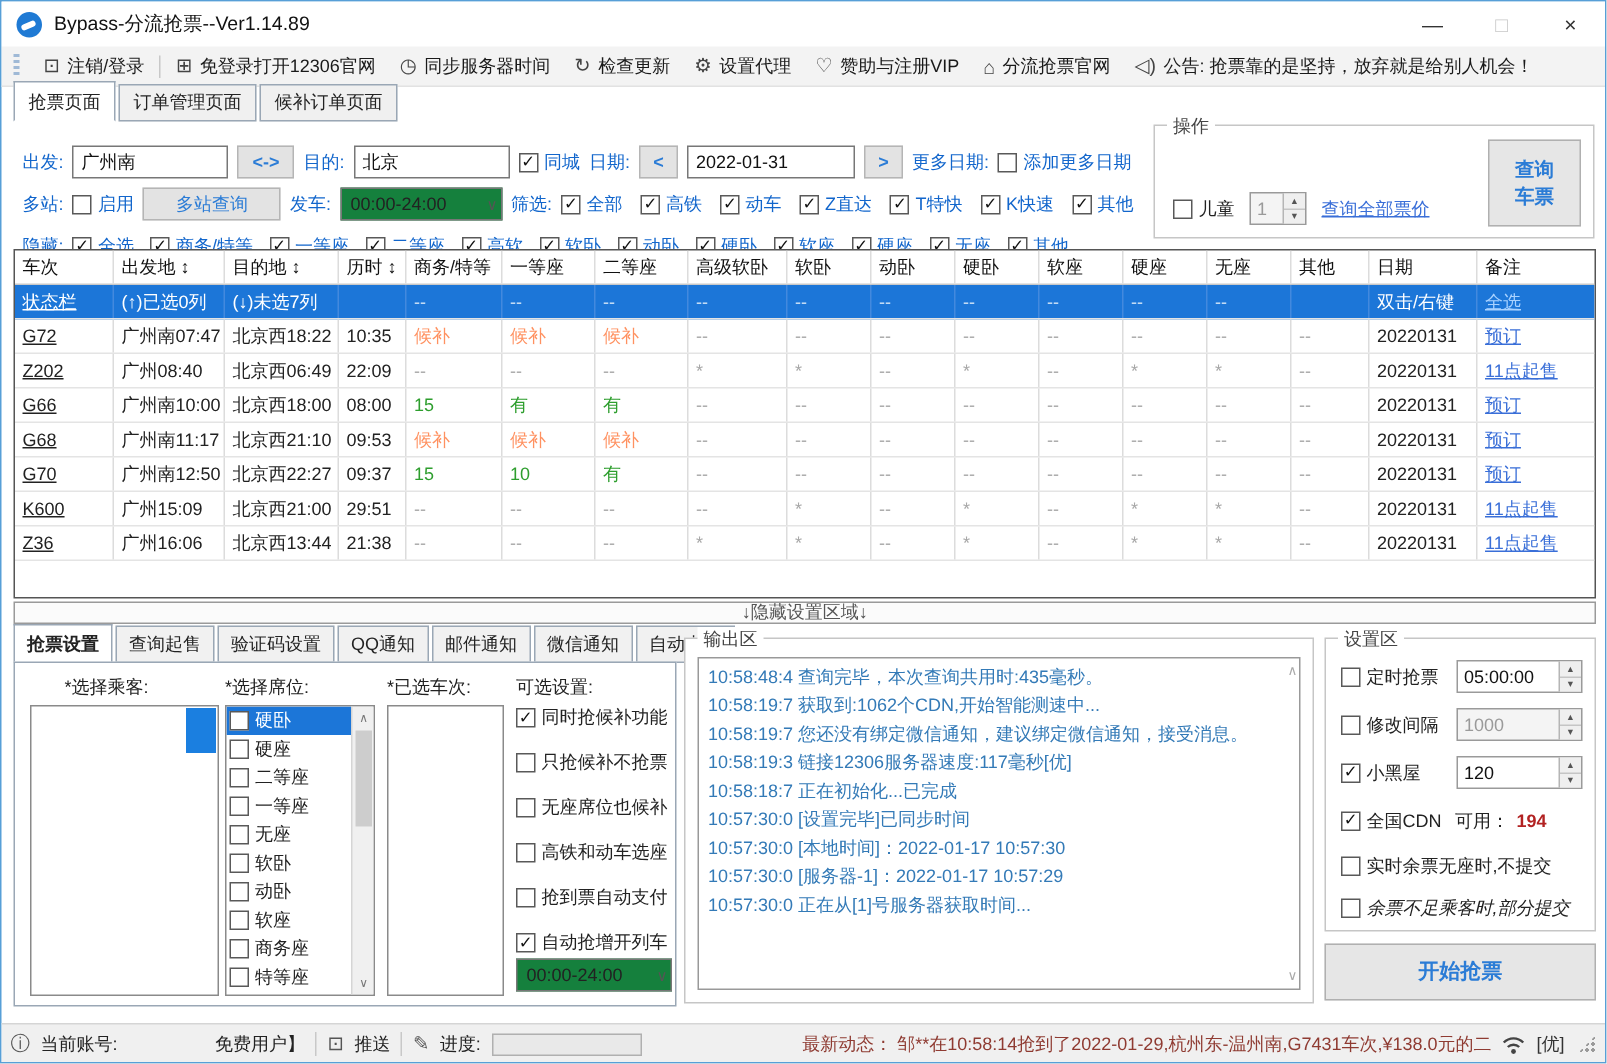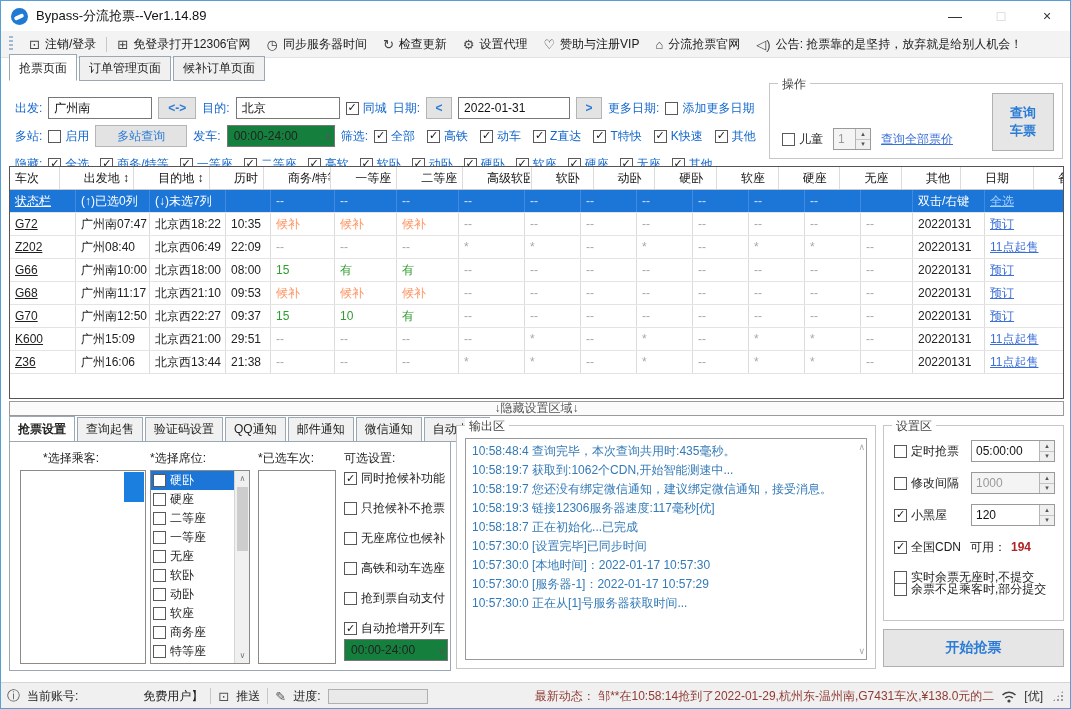--- a/index.html
+++ b/index.html
@@ -48,21 +48,21 @@
   .spin.dis{background:#f4f4f4;}
   .spin.dis .val{color:#9a9a9a;}
   .sbtns{width:15px;display:flex;flex-direction:column;border-left:1px solid #b5b5b5;}
   .sbtns span{flex:1;display:flex;align-items:center;justify-content:center;font-size:7px;color:#555;background:#efefef;}
   .sbtns span:first-child{border-bottom:1px solid #c5c5c5;}
   .sup::after{content:"▴";}
   .sdn::after{content:"▾";}
   .bigbtn{background:#e6e6e6;border:1px solid #b0b0b0;color:#2b7cd6;font-weight:bold;display:flex;align-items:center;justify-content:center;text-align:center;}
   
   #ttable{position:absolute;left:8px;top:165px;width:1055px;height:233px;border:1px solid #555;background:#fff;overflow:hidden;}
-  .thead{display:flex;height:23px;border-bottom:1px solid #c9c9c9;gap:19px;}
+  .thead{display:flex;height:23px;border-bottom:1px solid #c9c9c9;}
   .trow{display:flex;height:23px;border-bottom:1px solid #e4e4e4;}
   .tcell{padding:0 5px;display:flex;align-items:center;border-right:1px solid #dcdcdc;overflow:hidden;white-space:nowrap;}
   .tcell.th{color:#111;}
   .c-train{text-decoration:underline;color:#222;}
   .c-note{color:#3a6fd8;text-decoration:underline;}
   .c-wait{color:#ff9160;}
   .c-green{color:#2e9e2e;}
   .c-mut{color:#a8a8a8;}
   .trow.sel{background:#1c76d8;}
   .trow.sel .tcell{color:#fff;border-right-color:#4389de;}
@@ -653,21 +653,21 @@
       </span>
       <span style="margin-left:4px;">可用：</span>
       <span class="cdnnum">194</span>
     </div>
     <div class="srow" style="top:140px;">
       <span class="cbwrap">
         <span class="cbbox"></span>
         <span class="cblabel">实时余票无座时,不提交</span>
       </span>
     </div>
-    <div class="srow" style="top:152px;">
+    <div class="srow" style="top:168px;font-style:italic;">
       <span class="cbwrap">
         <span class="cbbox"></span>
         <span class="cblabel">余票不足乘客时,部分提交</span>
       </span>
     </div>
   </div>
   <div class="bigbtn" style="position:absolute;left:882px;top:628px;width:181px;height:38px;font-size:14px;">开始抢票</div>
 
   <div class="statusbar">
     <span class="sb-icon">ⓘ</span>

